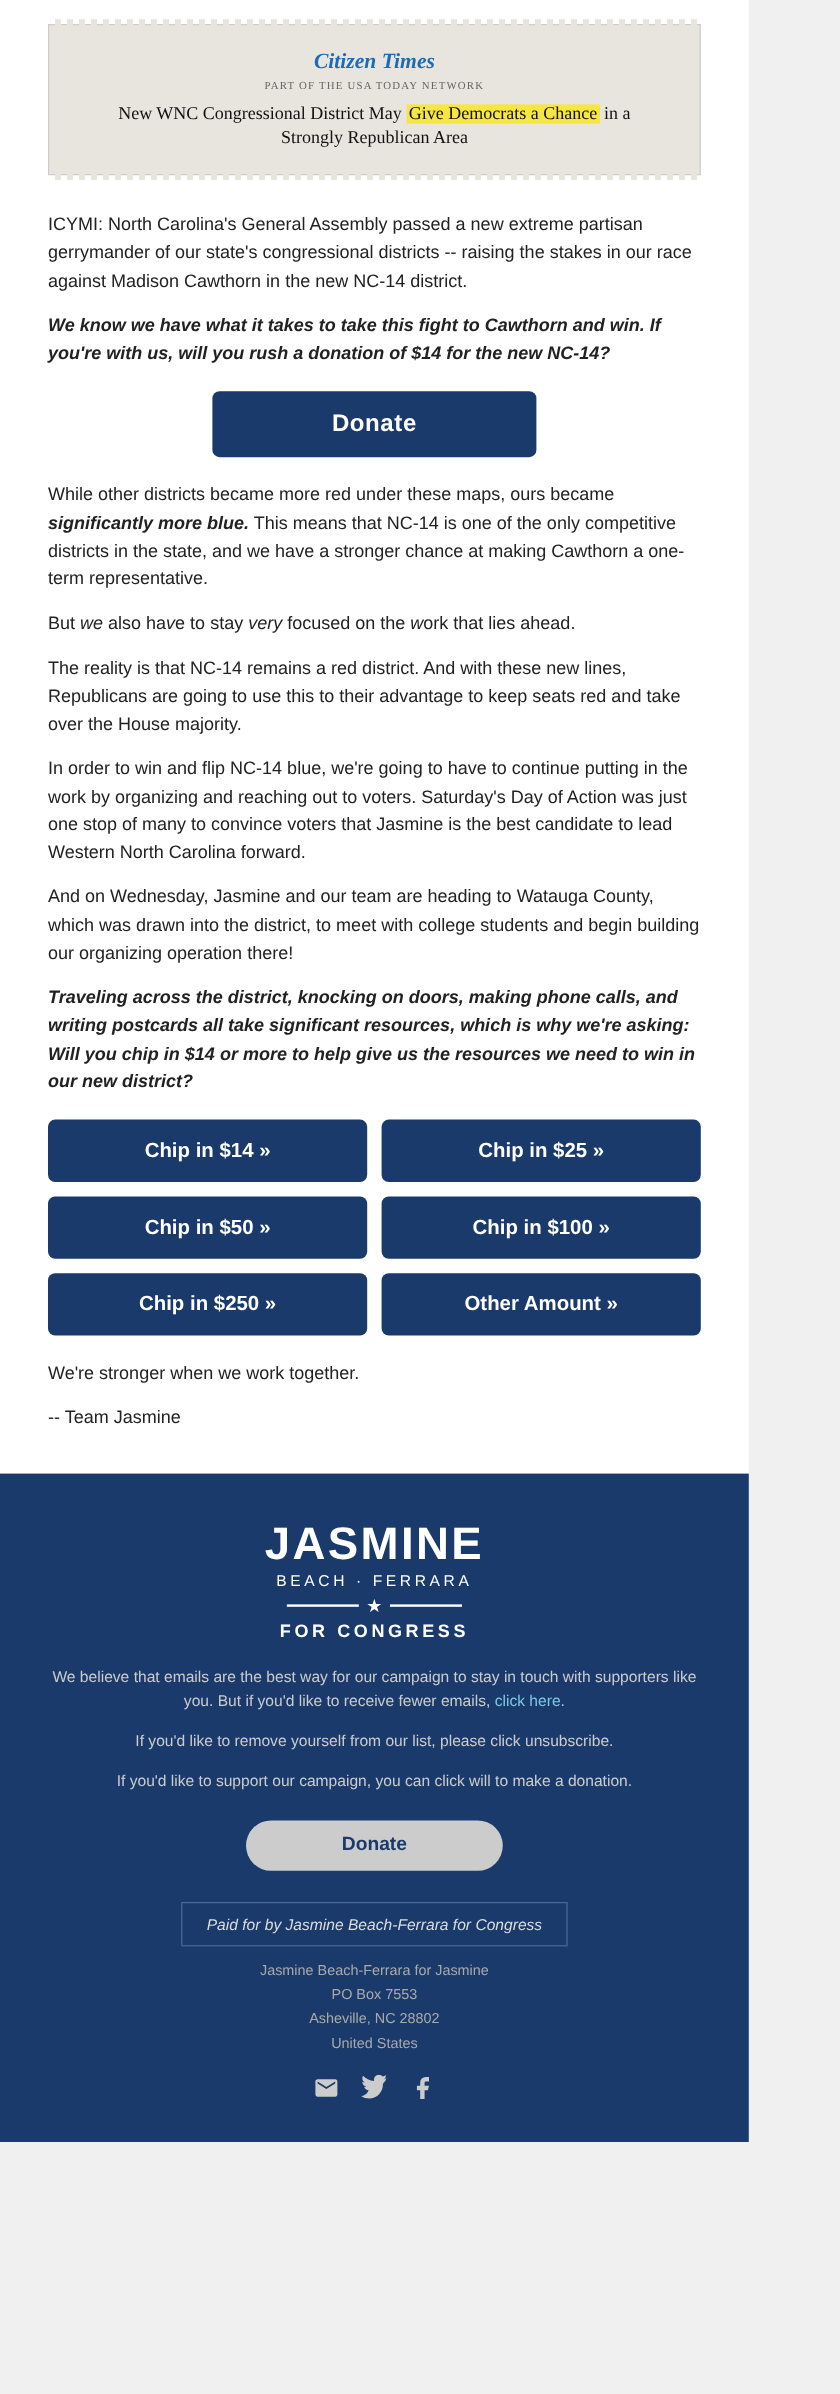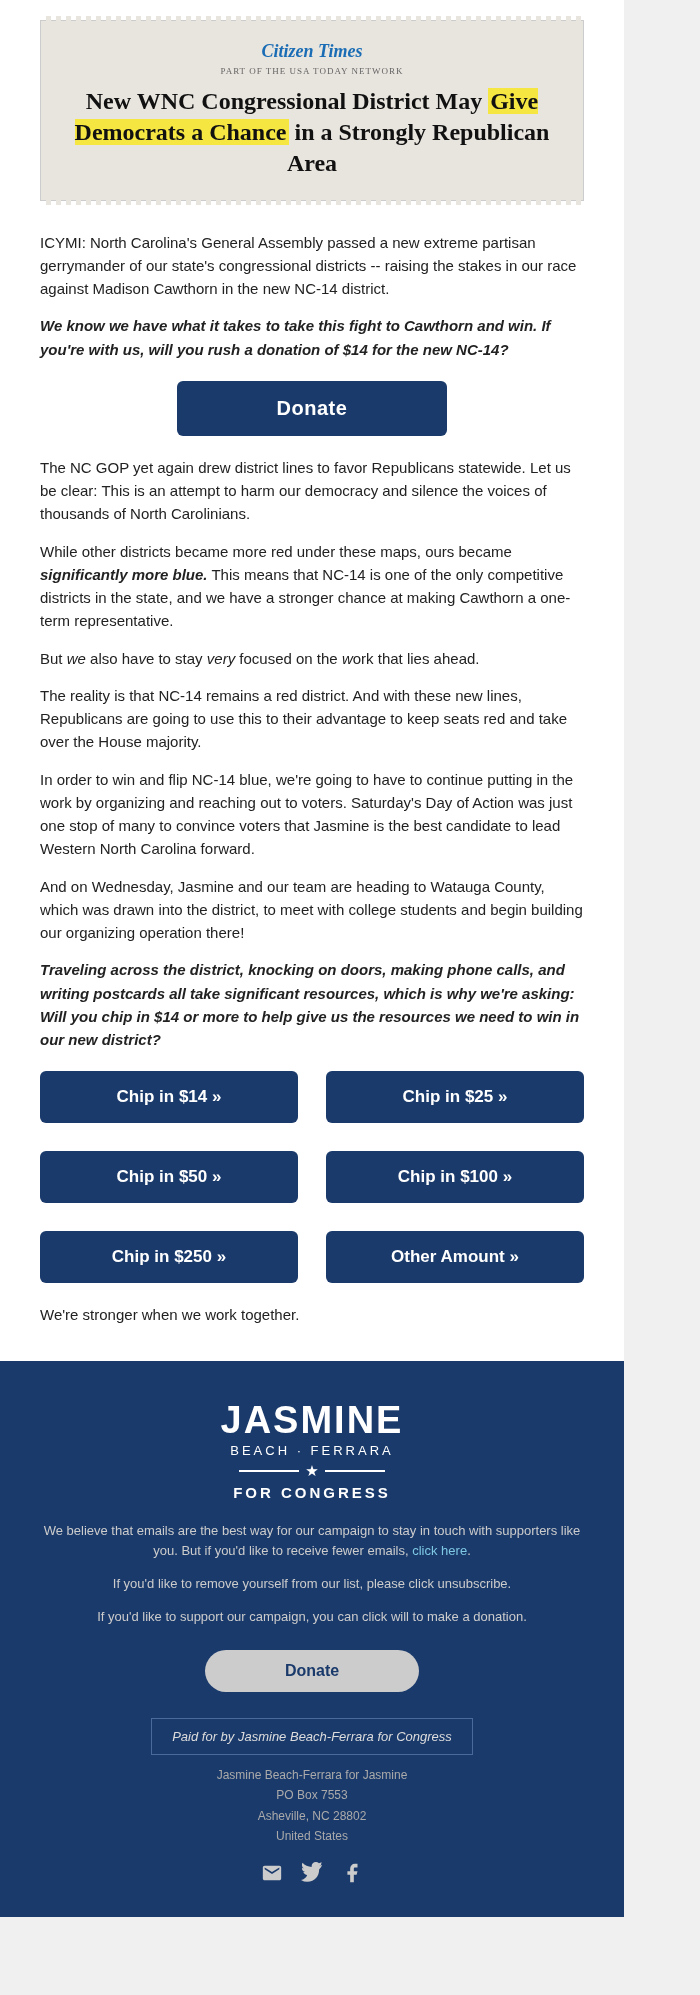--- a/index.html
+++ b/index.html
@@ -52,22 +52,22 @@
       margin-bottom: 4px;
     }
     .citizen-times-sub {
       font-size: 9px;
       color: #666;
       letter-spacing: 1px;
       text-transform: uppercase;
       margin-bottom: 10px;
     }
     .newspaper-headline {
-      font-size: 24px;
-      font-weight: bold;
+      font-size: 15px;
+      font-weight: normal;
       color: #111;
       line-height: 1.3;
     }
     .headline-highlight {
       background-color: #f5e642;
       padding: 0 2px;
     }
 
     
     .body-content {
@@ -106,21 +106,21 @@
       font-size: 20px;
       font-weight: bold;
       cursor: pointer;
       letter-spacing: 0.5px;
     }
 
     
     .chip-grid {
       display: grid;
       grid-template-columns: 1fr 1fr;
-      gap: 28px;
+      gap: 12px;
       margin: 20px 0;
     }
     .chip-btn {
       background-color: #1a3a6b;
       color: #fff;
       border: none;
       border-radius: 6px;
       padding: 16px 10px;
       font-size: 17px;
       font-weight: bold;
@@ -235,21 +235,20 @@
 
   <div class="body-content">
     <p>ICYMI: North Carolina's General Assembly passed a new extreme partisan gerrymander of our state's congressional districts -- raising the stakes in our race against Madison Cawthorn in the new NC-14 district.</p>
 
     <p class="blue-bold">We know we have what it takes to take this fight to Cawthorn and win. If you're with us, will you rush a donation of $14 for the new NC-14?</p>
 
     <div class="donate-btn-wrap">
       <button class="donate-btn">Donate</button>
     </div>
 
-    <p>The NC GOP yet again drew district lines to favor Republicans statewide. Let us be clear: This is an attempt to harm our democracy and silence the voices of thousands of North Carolinians.</p>
 
     <p>
       <span>While other districts became more red under these maps, ours became </span><span class="italic-bold">significantly more blue.</span><span> This means that NC-14 is one of the only competitive districts in the state, and we have a stronger chance at making Cawthorn a one-term representative.</span>
     </p>
 
     <p class="bold">
       But <em>we</em> also ha<em>v</em>e to stay <em>very</em> focused on the <em>w</em>ork that lies ahead.
     </p>
 
     <p>The reality is that NC-14 remains a red district. And with these new lines, Republicans are going to use this to their advantage to keep seats red and take over the House majority.</p>
@@ -265,20 +264,21 @@
     <div class="chip-grid">
       <button class="chip-btn">Chip in $14 »</button>
       <button class="chip-btn">Chip in $25 »</button>
       <button class="chip-btn">Chip in $50 »</button>
       <button class="chip-btn">Chip in $100 »</button>
       <button class="chip-btn">Chip in $250 »</button>
       <button class="chip-btn">Other Amount »</button>
     </div>
 
     <p>We're stronger when we work together.</p>
+    <p style="margin-top:8px;">-- Team Jasmine</p>
   </div>
 
   <div class="footer-section">
     <div class="footer-logo">
       <div class="jasmine-name">JASMINE</div>
       <div class="beach-ferrara">BEACH · FERRARA</div>
       <div class="star-line">
         <div class="line"></div>
         <span>★</span>
         <div class="line"></div>

